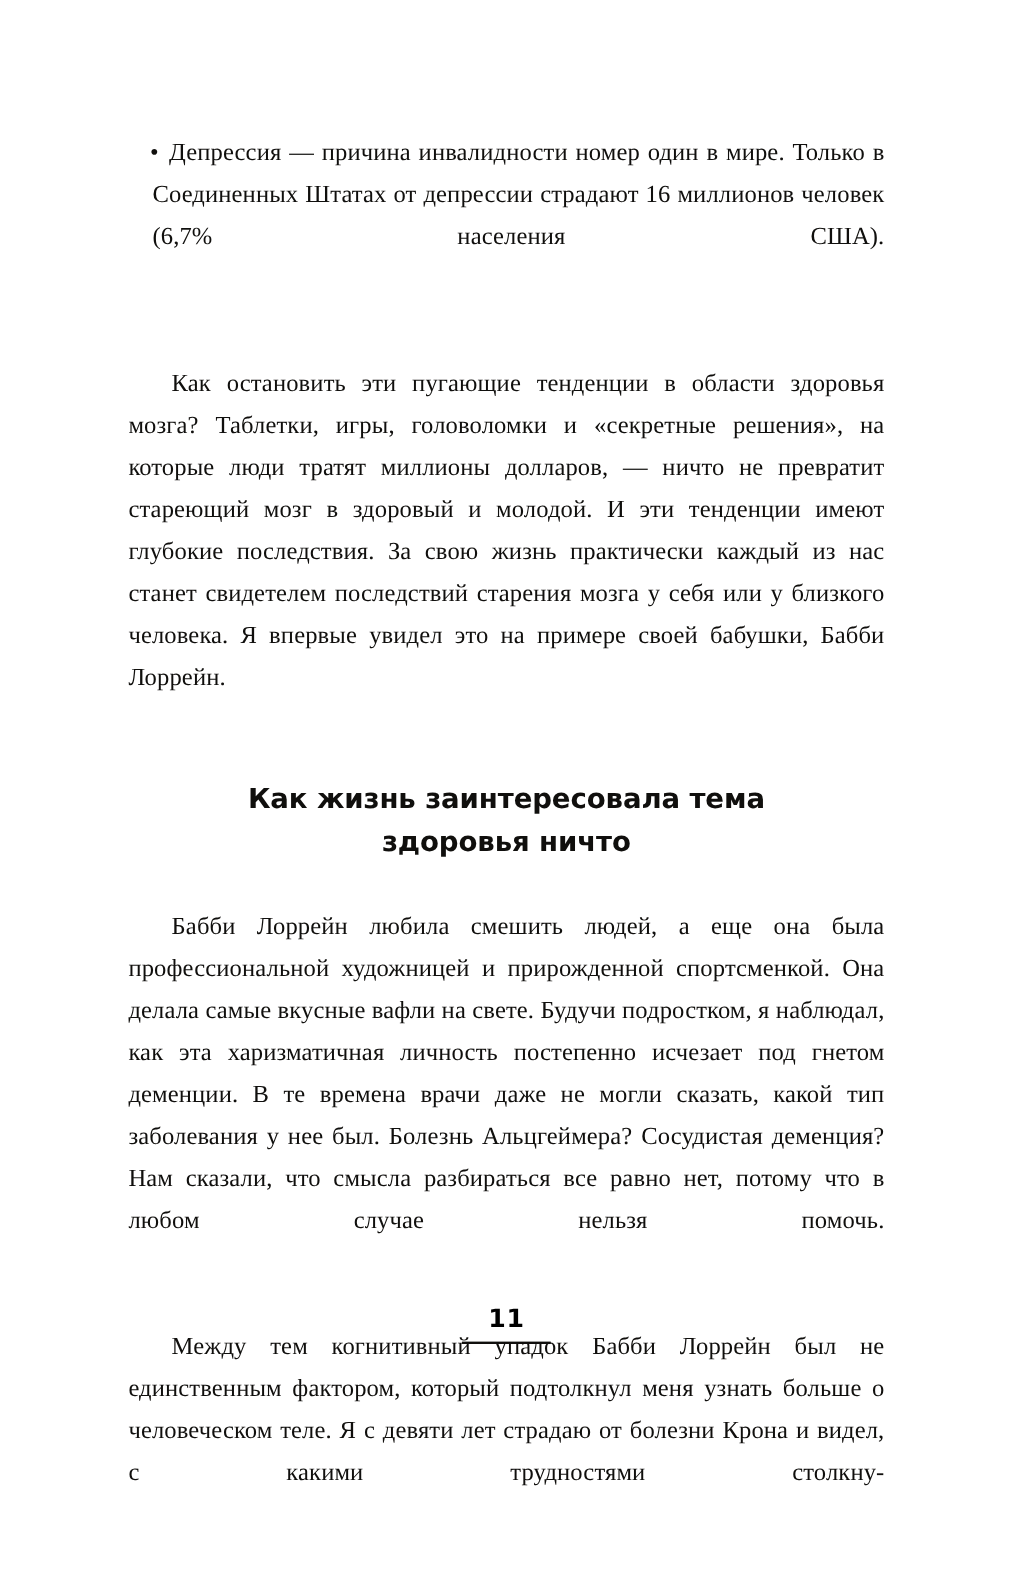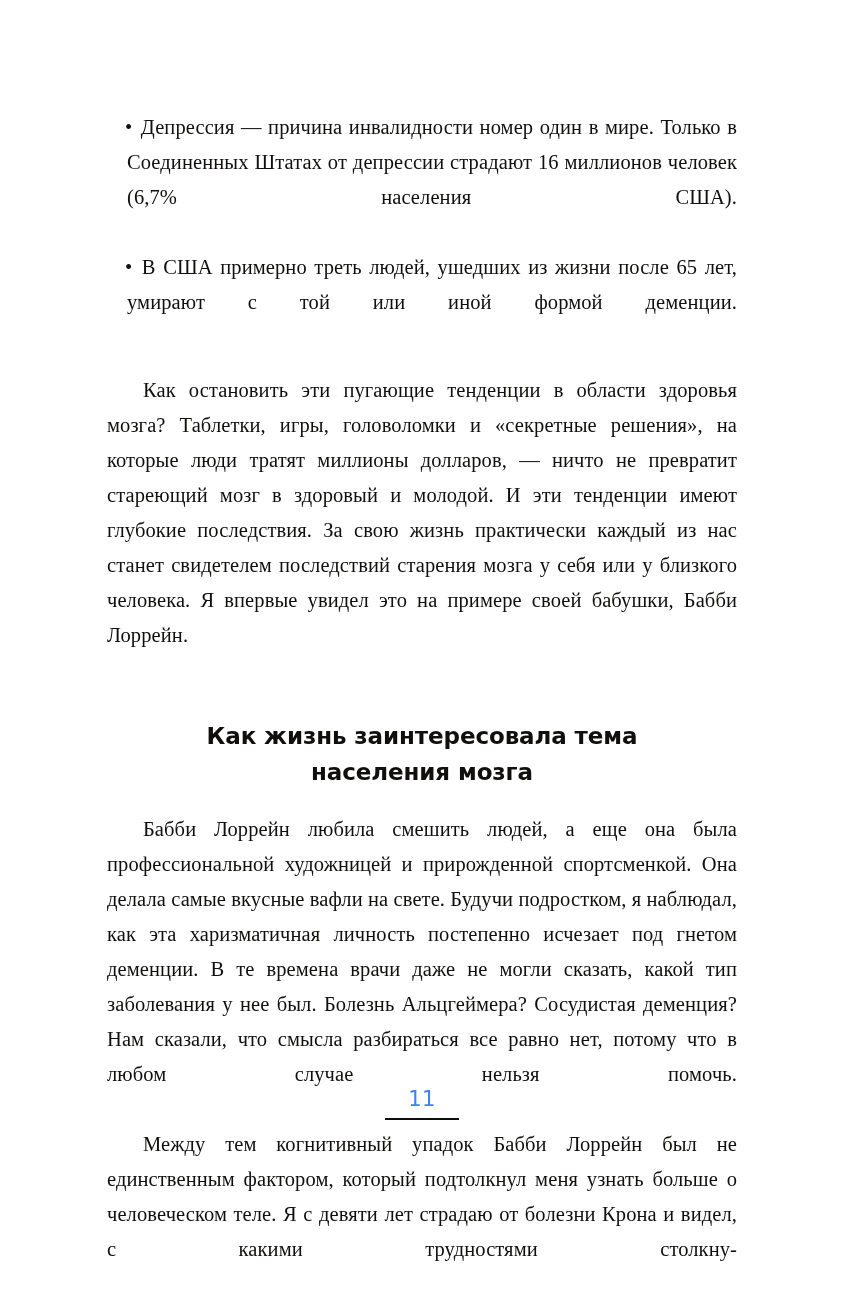--- a/index.html
+++ b/index.html
@@ -36,20 +36,21 @@
   p.bullet {
     text-indent: 0;
     padding-left: 20px;
   }
   p.bullet .dot {
     position: relative;
     left: -2px;
   }
   p.indent {
     text-indent: 36px;
+    margin-top: 35px;
   }
   .gap-para {
     height: 18px;
   }
   h2.section-title {
     margin: 0;
     font-family: "DejaVu Sans", sans-serif;
     font-size: 23px;
     line-height: 36px;
     font-weight: bold;
@@ -64,23 +65,23 @@
   .folio {
     position: absolute;
     left: 0;
     right: 0;
     bottom: 108px;
     text-align: center;
   }
   .folio-num {
     font-family: "DejaVu Sans", sans-serif;
     font-size: 21px;
-    font-weight: normal;
+    font-weight: bold;
     letter-spacing: 0.5px;
-    color: #3b82f6;
+    color: #000000;
     display: inline-block;
     padding-bottom: 7px;
   }
   .folio-rule {
     width: 74px;
     height: 2px;
     background: #100f0d;
     margin: 0 auto;
   }
   
@@ -91,30 +92,29 @@
   }
 </style>
 </head>
 <body>
 
 <div class="page">
   <div class="content">
 
     <p class="bullet"><span class="dot">•</span>&nbsp;<span>Депрессия — причина инвалидности номер один в мире. Только в Соединенных Штатах от депрессии страдают 16 миллионов человек (6,7% населения США).</span></p>
 
-    <p class="bullet"><span class="dot">•</span>&nbsp;<span>В США примерно треть людей, ушедших из жизни после 65 лет, умирают с той или иной формой деменции.</span></p>
 
 
     <div class="gap-para"></div>
 
     <p class="indent">Как остановить эти пугающие тенденции в области здоровья мозга? Таблетки, игры, головоломки и «секретные решения», на которые люди тратят миллионы долларов, — ничто не превратит стареющий мозг в здоровый и молодой. И эти тенденции имеют глубокие последствия. За свою жизнь практически каждый из нас станет свидетелем последствий старения мозга у себя или у близкого человека. Я впервые увидел это на примере своей бабушки, Бабби Лоррейн.</p>
 
     <div class="title-block">
       <h2 class="section-title">Как жизнь заинтересовала тема</h2>
-      <h2 class="section-title">населения мозга</h2>
+      <h2 class="section-title">здоровья ничто</h2>
     </div>
 
     <p class="indent">Бабби Лоррейн любила смешить людей, а еще она была профессиональной художницей и прирожденной спортсменкой. Она делала самые вкусные вафли на свете. Будучи подростком, я наблюдал, как эта харизматичная личность постепенно исчезает под гнетом деменции. В те времена врачи даже не могли сказать, какой тип заболевания у нее был. Болезнь Альцгеймера? Сосудистая деменция? Нам сказали, что смысла разбираться все равно нет, потому что в любом случае нельзя помочь.</p>
 
     <p class="indent">Между тем когнитивный упадок Бабби Лоррейн был не единственным фактором, который подтолкнул меня узнать больше о человеческом теле. Я с девяти лет страдаю от болезни Крона и видел, с какими трудностями столкну-</p>
 
   </div>
 
   <div class="folio">
     <div class="folio-num">11</div>

